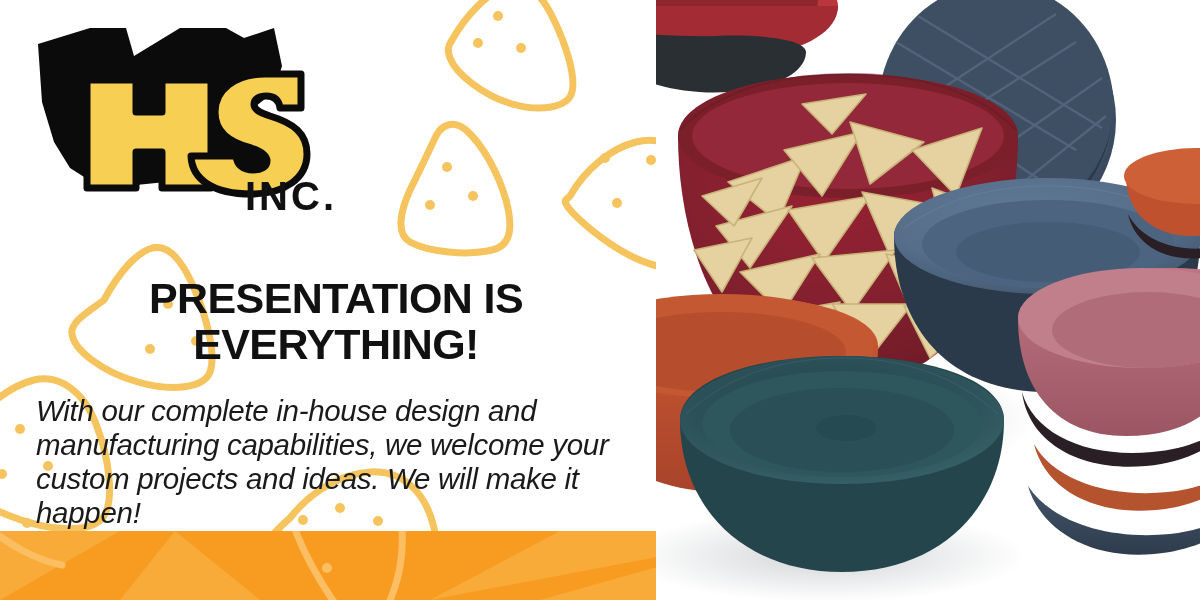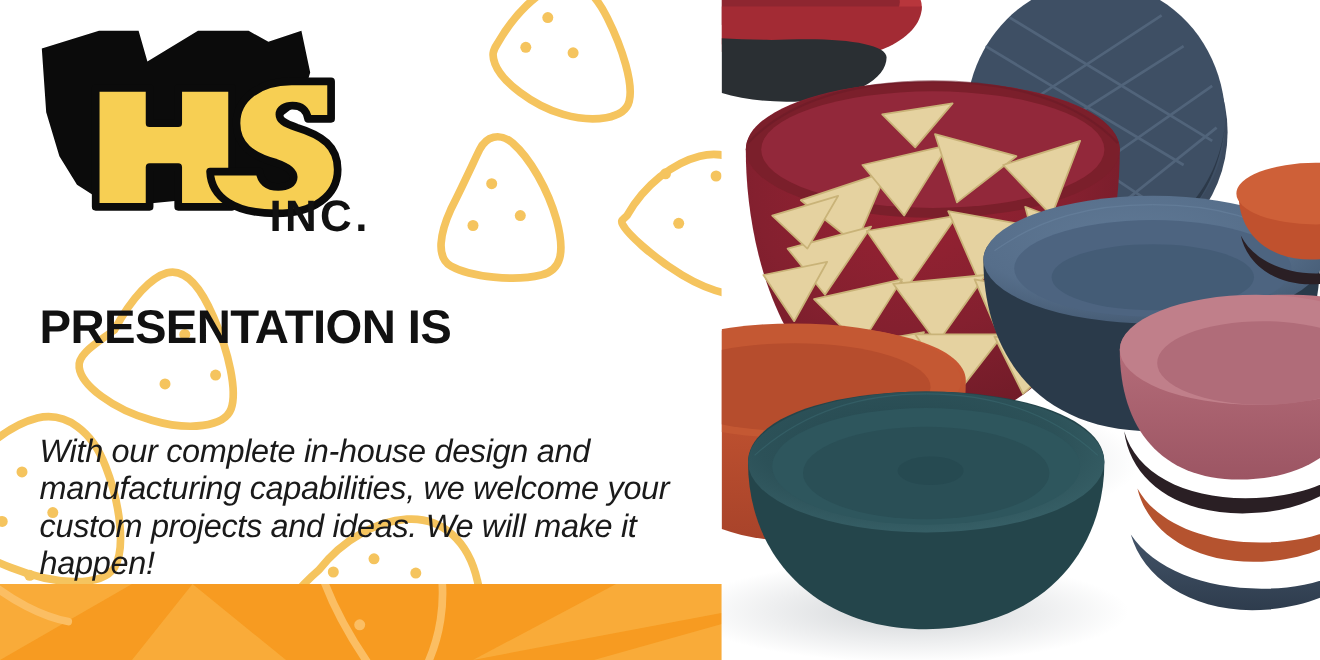--- a/index.html
+++ b/index.html
@@ -16,21 +16,21 @@
   .orange-bar{position:absolute;left:0;top:531px;width:657px;height:69px;background:#F79B21;overflow:hidden;}
   .orange-bar svg{display:block;width:657px;height:69px;}
 
   
   .logo{position:absolute;left:30px;top:22px;width:340px;height:200px;}
   .logo svg{display:block;width:340px;height:200px;}
 
   
   .headline{position:absolute;left:36px;top:246px;width:600px;
             font-size:43px;line-height:46px;font-weight:bold;color:#111111;
-            letter-spacing:-0.6px;}
+            letter-spacing:-0.6px;text-align:center;}
   .headline .l2{display:block;}
 
   .body-copy{position:absolute;left:36px;top:364px;width:605px;
              font-size:29.5px;line-height:34px;font-weight:normal;color:#1a1a1a;
              letter-spacing:-0.3px;font-style:italic;}
 
   
   .photo{position:absolute;left:656px;top:0;width:544px;height:600px;
          background:#ffffff;overflow:hidden;}
   .photo svg{display:block;width:544px;height:600px;}
@@ -129,20 +129,21 @@
                    C 225 83, 230 80, 237 80 C 245 80, 250 84, 251 92 L 272 92
                    L 272 58 Z" transform="translate(-1,-6) scale(1.0)"></path>
         </g>
 
         <text x="215" y="188" font-family="'Liberation Sans',sans-serif" font-size="40" font-weight="bold" fill="#111111" letter-spacing="3">INC.</text>
       </svg>
     </div>
 
     <h1 class="headline">
       <span>PRESENTATION IS</span>
+      <span class="l2">EVERYTHING!</span>
     </h1>
 
     <p class="body-copy">With our complete in-house design and manufacturing capabilities, we welcome your custom projects and ideas. We will make it happen!</p>
 
   </div>
 
   <div class="photo">
     <svg viewBox="0 0 544 600" xmlns="http://www.w3.org/2000/svg">
       <defs>
         <radialGradient id="gTeal" cx="45%" cy="38%" r="72%">

